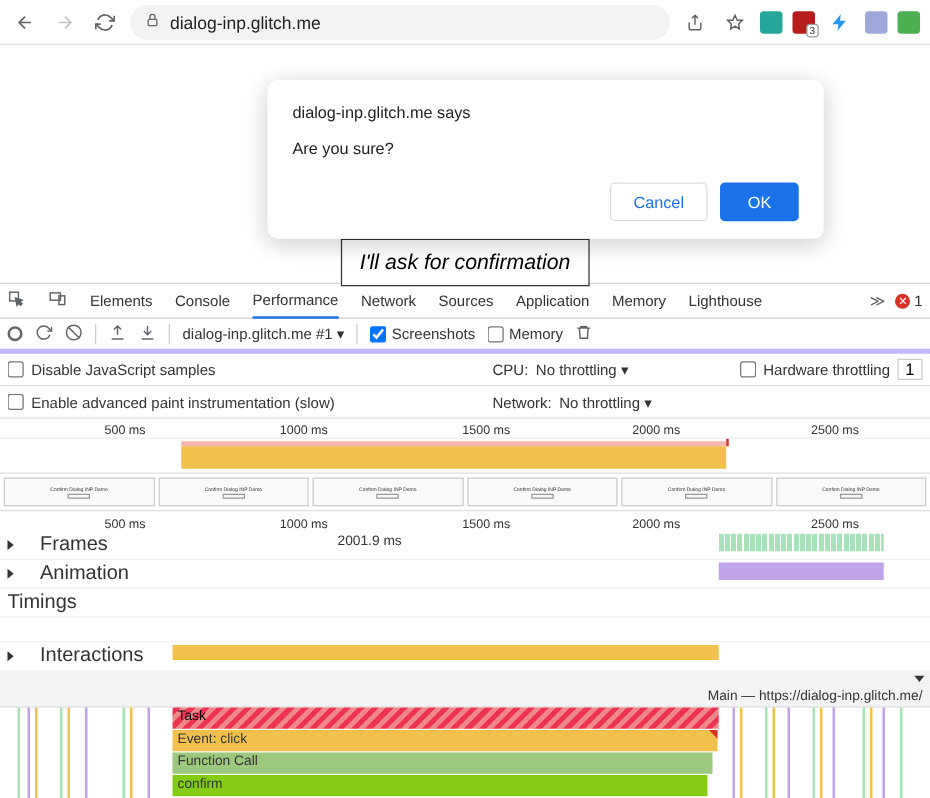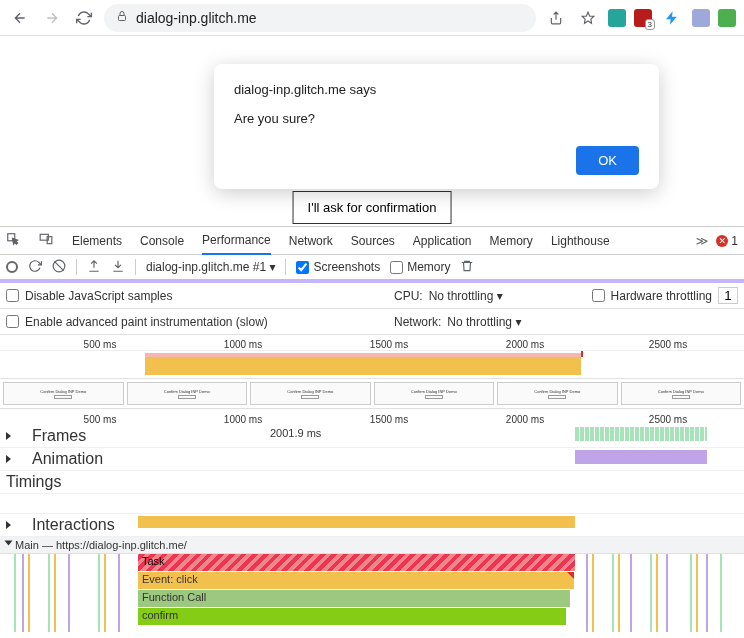--- a/index.html
+++ b/index.html
@@ -14,21 +14,21 @@
   .ext-icons { display: flex; gap: 8px; align-items: center; }
   .ext { width: 18px; height: 18px; border-radius: 3px; }
   .ext.teal { background: #26a69a; }
   .ext.red { background: #b71c1c; position: relative; }
   .ext.red::after { content: "3"; position: absolute; bottom: -3px; right: -3px; background: #fff; border: 1px solid #999; border-radius: 3px; font-size: 8px; padding: 0 2px; color: #333; }
   .ext.purple { background: #9fa8da; }
   .ext.green { background: #4caf50; }
 
   
   .page-content { height: 190px; background: #fff; position: relative; }
-  .center-btn { position: absolute; left: 50%; top: 155px; transform: translateX(-50%); border: 1px solid #333; background: #fff; padding: 8px 14px; font-size: 13px; cursor: pointer; }
+  .center-btn { position: absolute; left: 50%; top: 155px; transform: translateX(-50%); border: 1px solid #333; background: #fff; padding: 8px 14px; font-size: 17px; cursor: pointer; font-style: italic; }
 
   
   .dialog { position: absolute; top: 28px; left: 214px; width: 445px; background: #fff; border-radius: 8px; box-shadow: 0 4px 20px rgba(0,0,0,0.2); padding: 18px 20px 14px; z-index: 100; }
   .dialog-title { font-size: 13px; color: #202124; margin-bottom: 14px; }
   .dialog-body { font-size: 13px; color: #202124; margin-bottom: 20px; }
   .dialog-actions { display: flex; justify-content: flex-end; gap: 10px; }
   .btn-cancel { border: 1px solid #dadce0; background: #fff; color: #1a73e8; padding: 7px 18px; border-radius: 4px; font-size: 13px; cursor: pointer; }
   .btn-ok { border: none; background: #1a73e8; color: #fff; padding: 7px 22px; border-radius: 4px; font-size: 13px; cursor: pointer; }
 
   
@@ -75,21 +75,21 @@
   .track-body { flex: 1; position: relative; }
   .disclosure { display: inline-block; width: 0; height: 0; border-top: 4px solid transparent; border-bottom: 4px solid transparent; border-left: 5px solid #333; }
   .disclosure.open { transform: rotate(90deg); }
 
   .frame-blocks { position: absolute; top: 2px; left: 437px; width: 132px; height: 14px; background: repeating-linear-gradient(90deg, #a7e3b8 0 4px, #fff 4px 5px); }
   .anim-block { position: absolute; top: 2px; left: 437px; width: 132px; height: 14px; background: #c0a4e8; }
   .frame-time { position: absolute; left: 132px; top: 2px; font-size: 11px; }
 
   .int-bar { position: absolute; top: 2px; left: 0px; width: 437px; height: 12px; background: #f2c14d; }
 
-  .main-header { background: #f1f3f4; padding: 2px 6px; font-size: 11px; display: flex; align-items: flex-start; gap: 4px; border-bottom: 1px solid #e0e0e0; }
+  .main-header { background: #f1f3f4; padding: 2px 6px; font-size: 11px; display: flex; align-items: flex-end; gap: 4px; border-bottom: 1px solid #e0e0e0; flex-direction: column; }
 
   .flame { position: relative; height: 78px; }
   .flame-row { height: 18px; position: relative; }
   .flame-bar { position: absolute; top: 0; height: 17px; font-size: 11px; padding: 1px 4px; overflow: hidden; white-space: nowrap; }
   .task-bar { left: 138px; width: 437px; background: repeating-linear-gradient(-45deg, #e88 0 4px, #e35 4px 8px); color: #000; }
   .click-bar { left: 138px; width: 436px; background: #f2c14d; }
   .click-bar::after { content:""; position:absolute; right:-1px; top:0; width:0; height:0; border-top:8px solid #d93025; border-left:8px solid transparent; }
   .fn-bar { left: 138px; width: 432px; background: #9cc87f; }
   .confirm-bar { left: 138px; width: 428px; background: #84cc16; }
   .side-stripes { position: absolute; left: 0; top: 0; width: 138px; height: 78px; }
@@ -146,20 +146,21 @@
   </div>
 </div>
 
 <div class="page-content">
   <button class="center-btn">I'll ask for confirmation</button>
 
   <div class="dialog">
     <div class="dialog-title">dialog-inp.glitch.me says</div>
     <div class="dialog-body">Are you sure?</div>
     <div class="dialog-actions">
+      <button class="btn-cancel">Cancel</button>
       <button class="btn-ok">OK</button>
     </div>
   </div>
 </div>
 
 <div class="devtools">
 
   <div class="dt-tabs">
     <span class="dt-icon"><svg width="14" height="14" viewBox="0 0 24 24" fill="none" stroke="currentColor" stroke-width="2">
           <rect x="3" y="3" width="12" height="12"></rect>

